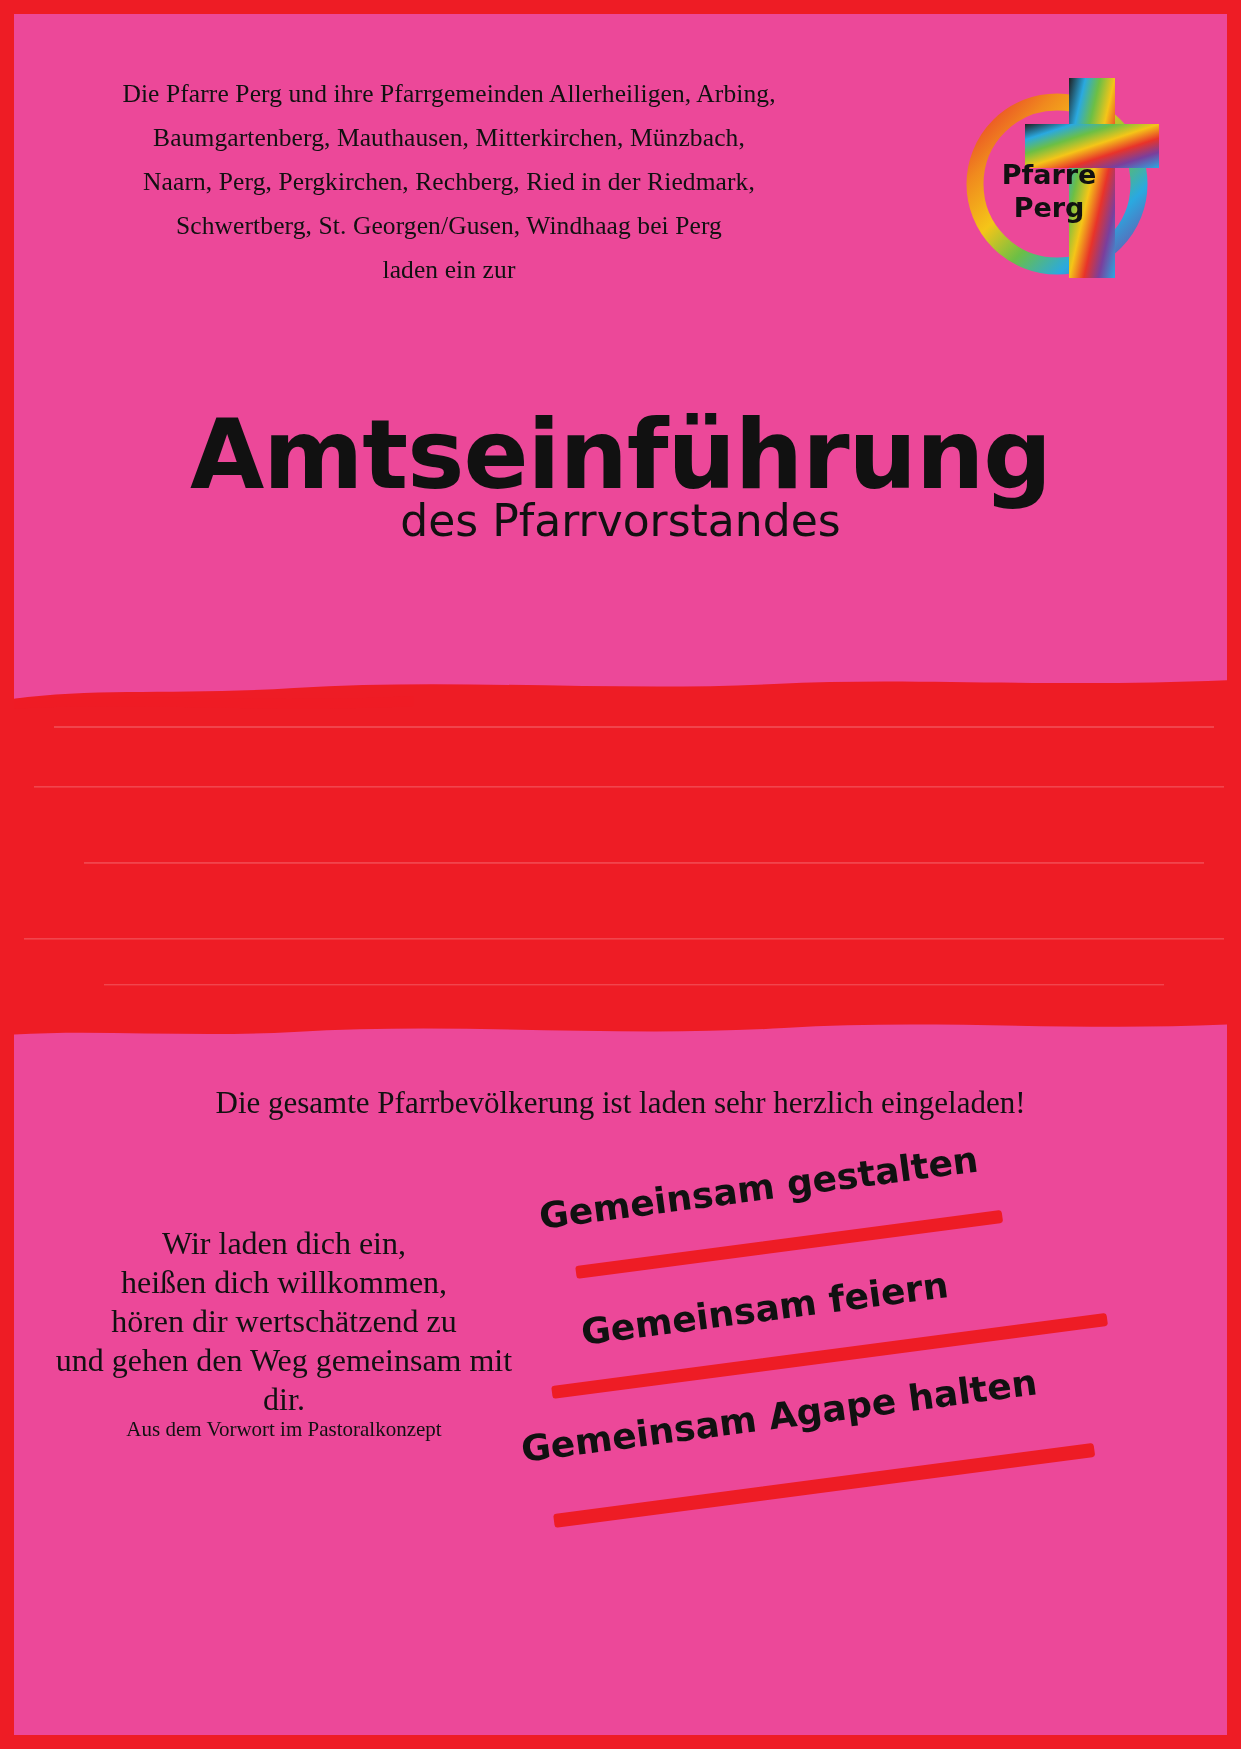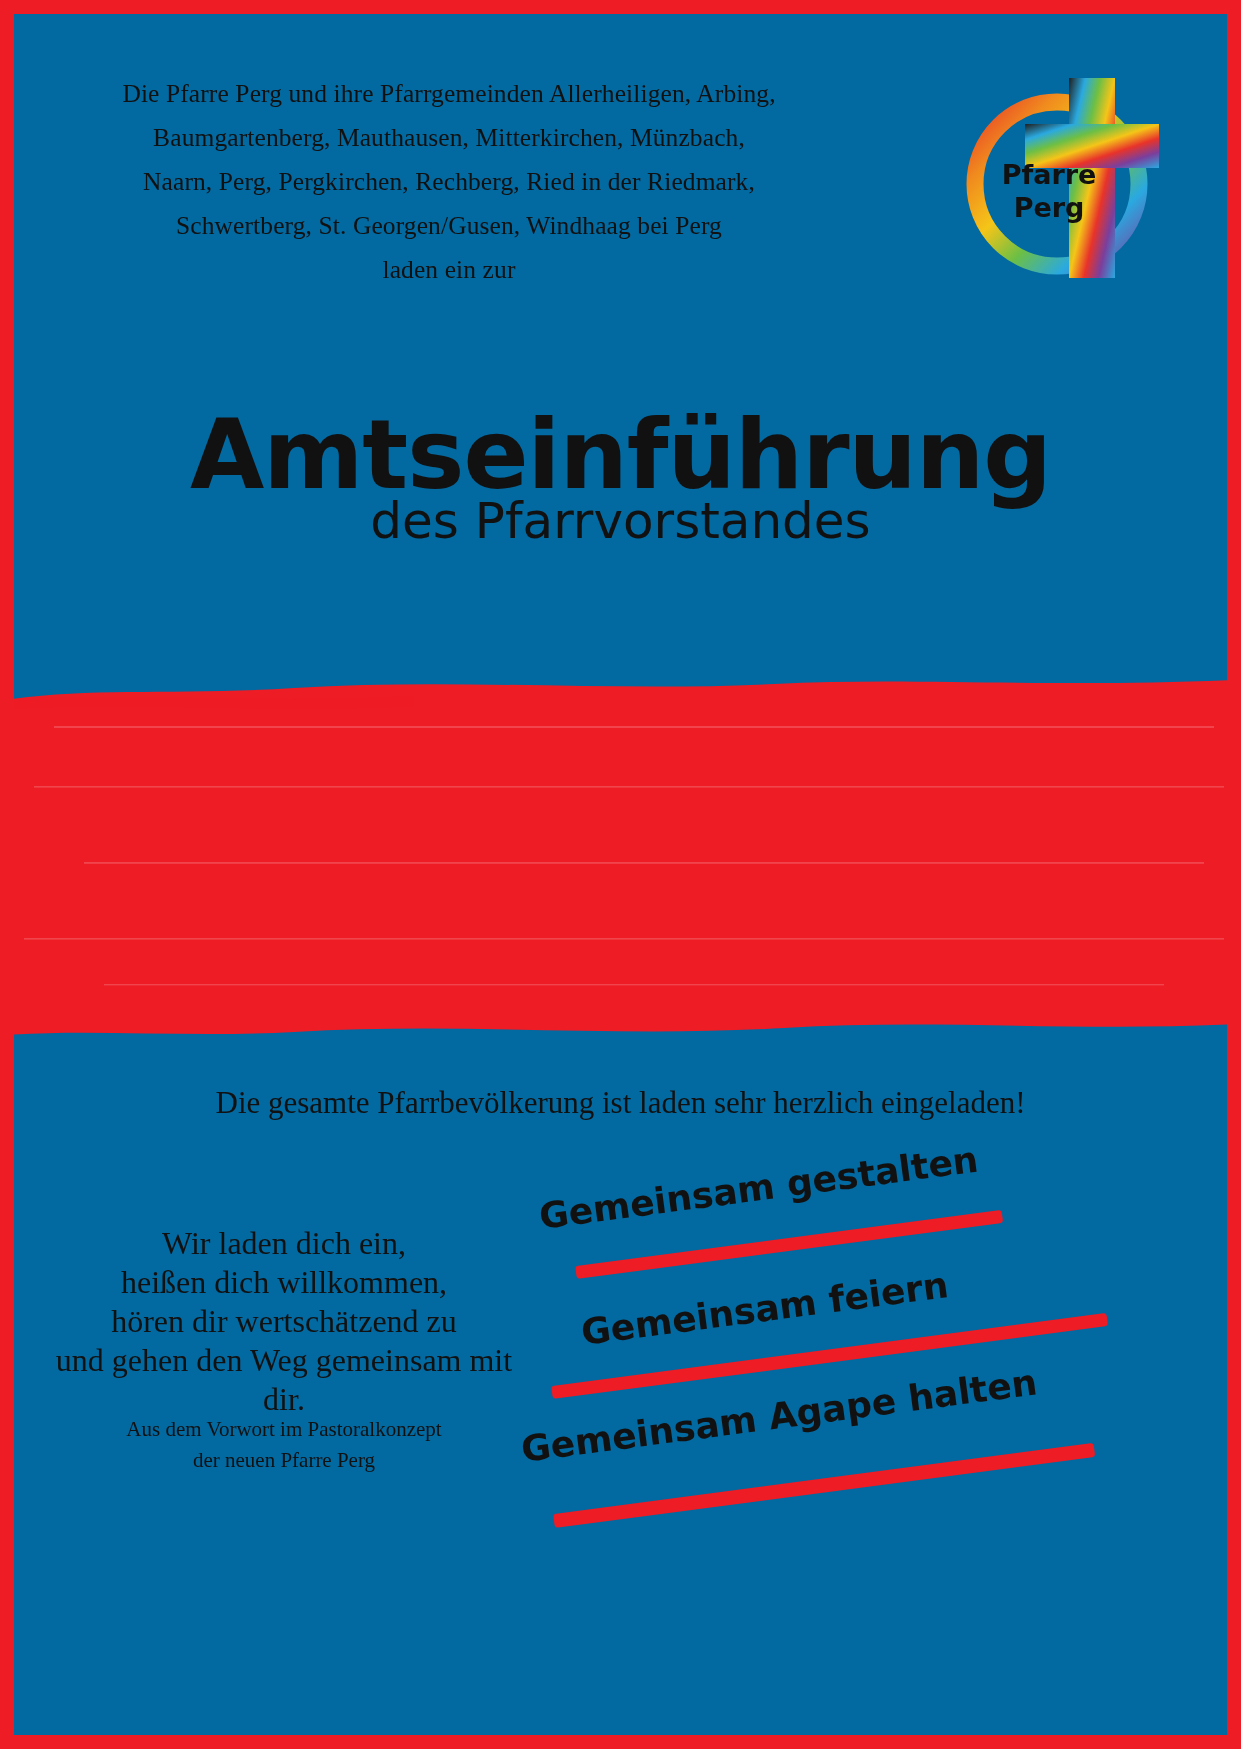--- a/index.html
+++ b/index.html
@@ -19,21 +19,21 @@
     height: 1749px;
     background: #ffffff;
     box-sizing: border-box;
     border: 14px solid #ee1c25;
     overflow: hidden;
   }
   .inner {
     position: relative;
     width: 100%;
     height: 100%;
-    background: #0369a1;
+    background: #ec4899;
     overflow: hidden;
   }
 
   
   .intro {
     position: absolute;
     left: 55px;
     top: 58px;
     width: 760px;
     font-family: "Liberation Serif", serif;
@@ -70,21 +70,21 @@
     color: #111111;
     margin-top: 41px;
   }
   .subtitle {
     position: absolute;
     left: 0;
     top: 478px;
     width: 100%;
     text-align: center;
     font-family: "DejaVu Sans", sans-serif;
-    font-size: 50px;
+    font-size: 44px;
     line-height: 58px;
     color: #111111;
   }
   .names {
     position: absolute;
     left: 0;
     top: 556px;
     width: 100%;
     text-align: center;
     font-family: "DejaVu Sans", sans-serif;
@@ -300,21 +300,20 @@
     <div class="invitation">Die gesamte Pfarrbevölkerung ist laden sehr herzlich eingeladen!</div>
 
     <div class="quote">
       <span class="line">Wir laden dich ein,</span>
       <span class="line">heißen dich willkommen,</span>
       <span class="line">hören dir wertschätzend zu</span>
       <span class="line">und gehen den Weg gemeinsam mit dir.</span>
     </div>
     <div class="quote-source">
       <span class="line">Aus dem Vorwort im Pastoralkonzept</span>
-      <span class="line">der neuen Pfarre Perg</span>
     </div>
 
     <div class="slogans">
       <div class="slogan slogan-1">Gemeinsam gestalten</div>
       <div class="stroke stroke-1"></div>
       <div class="slogan slogan-2">Gemeinsam feiern</div>
       <div class="stroke stroke-2"></div>
       <div class="slogan slogan-3">Gemeinsam Agape halten</div>
       <div class="stroke stroke-3"></div>
     </div>

